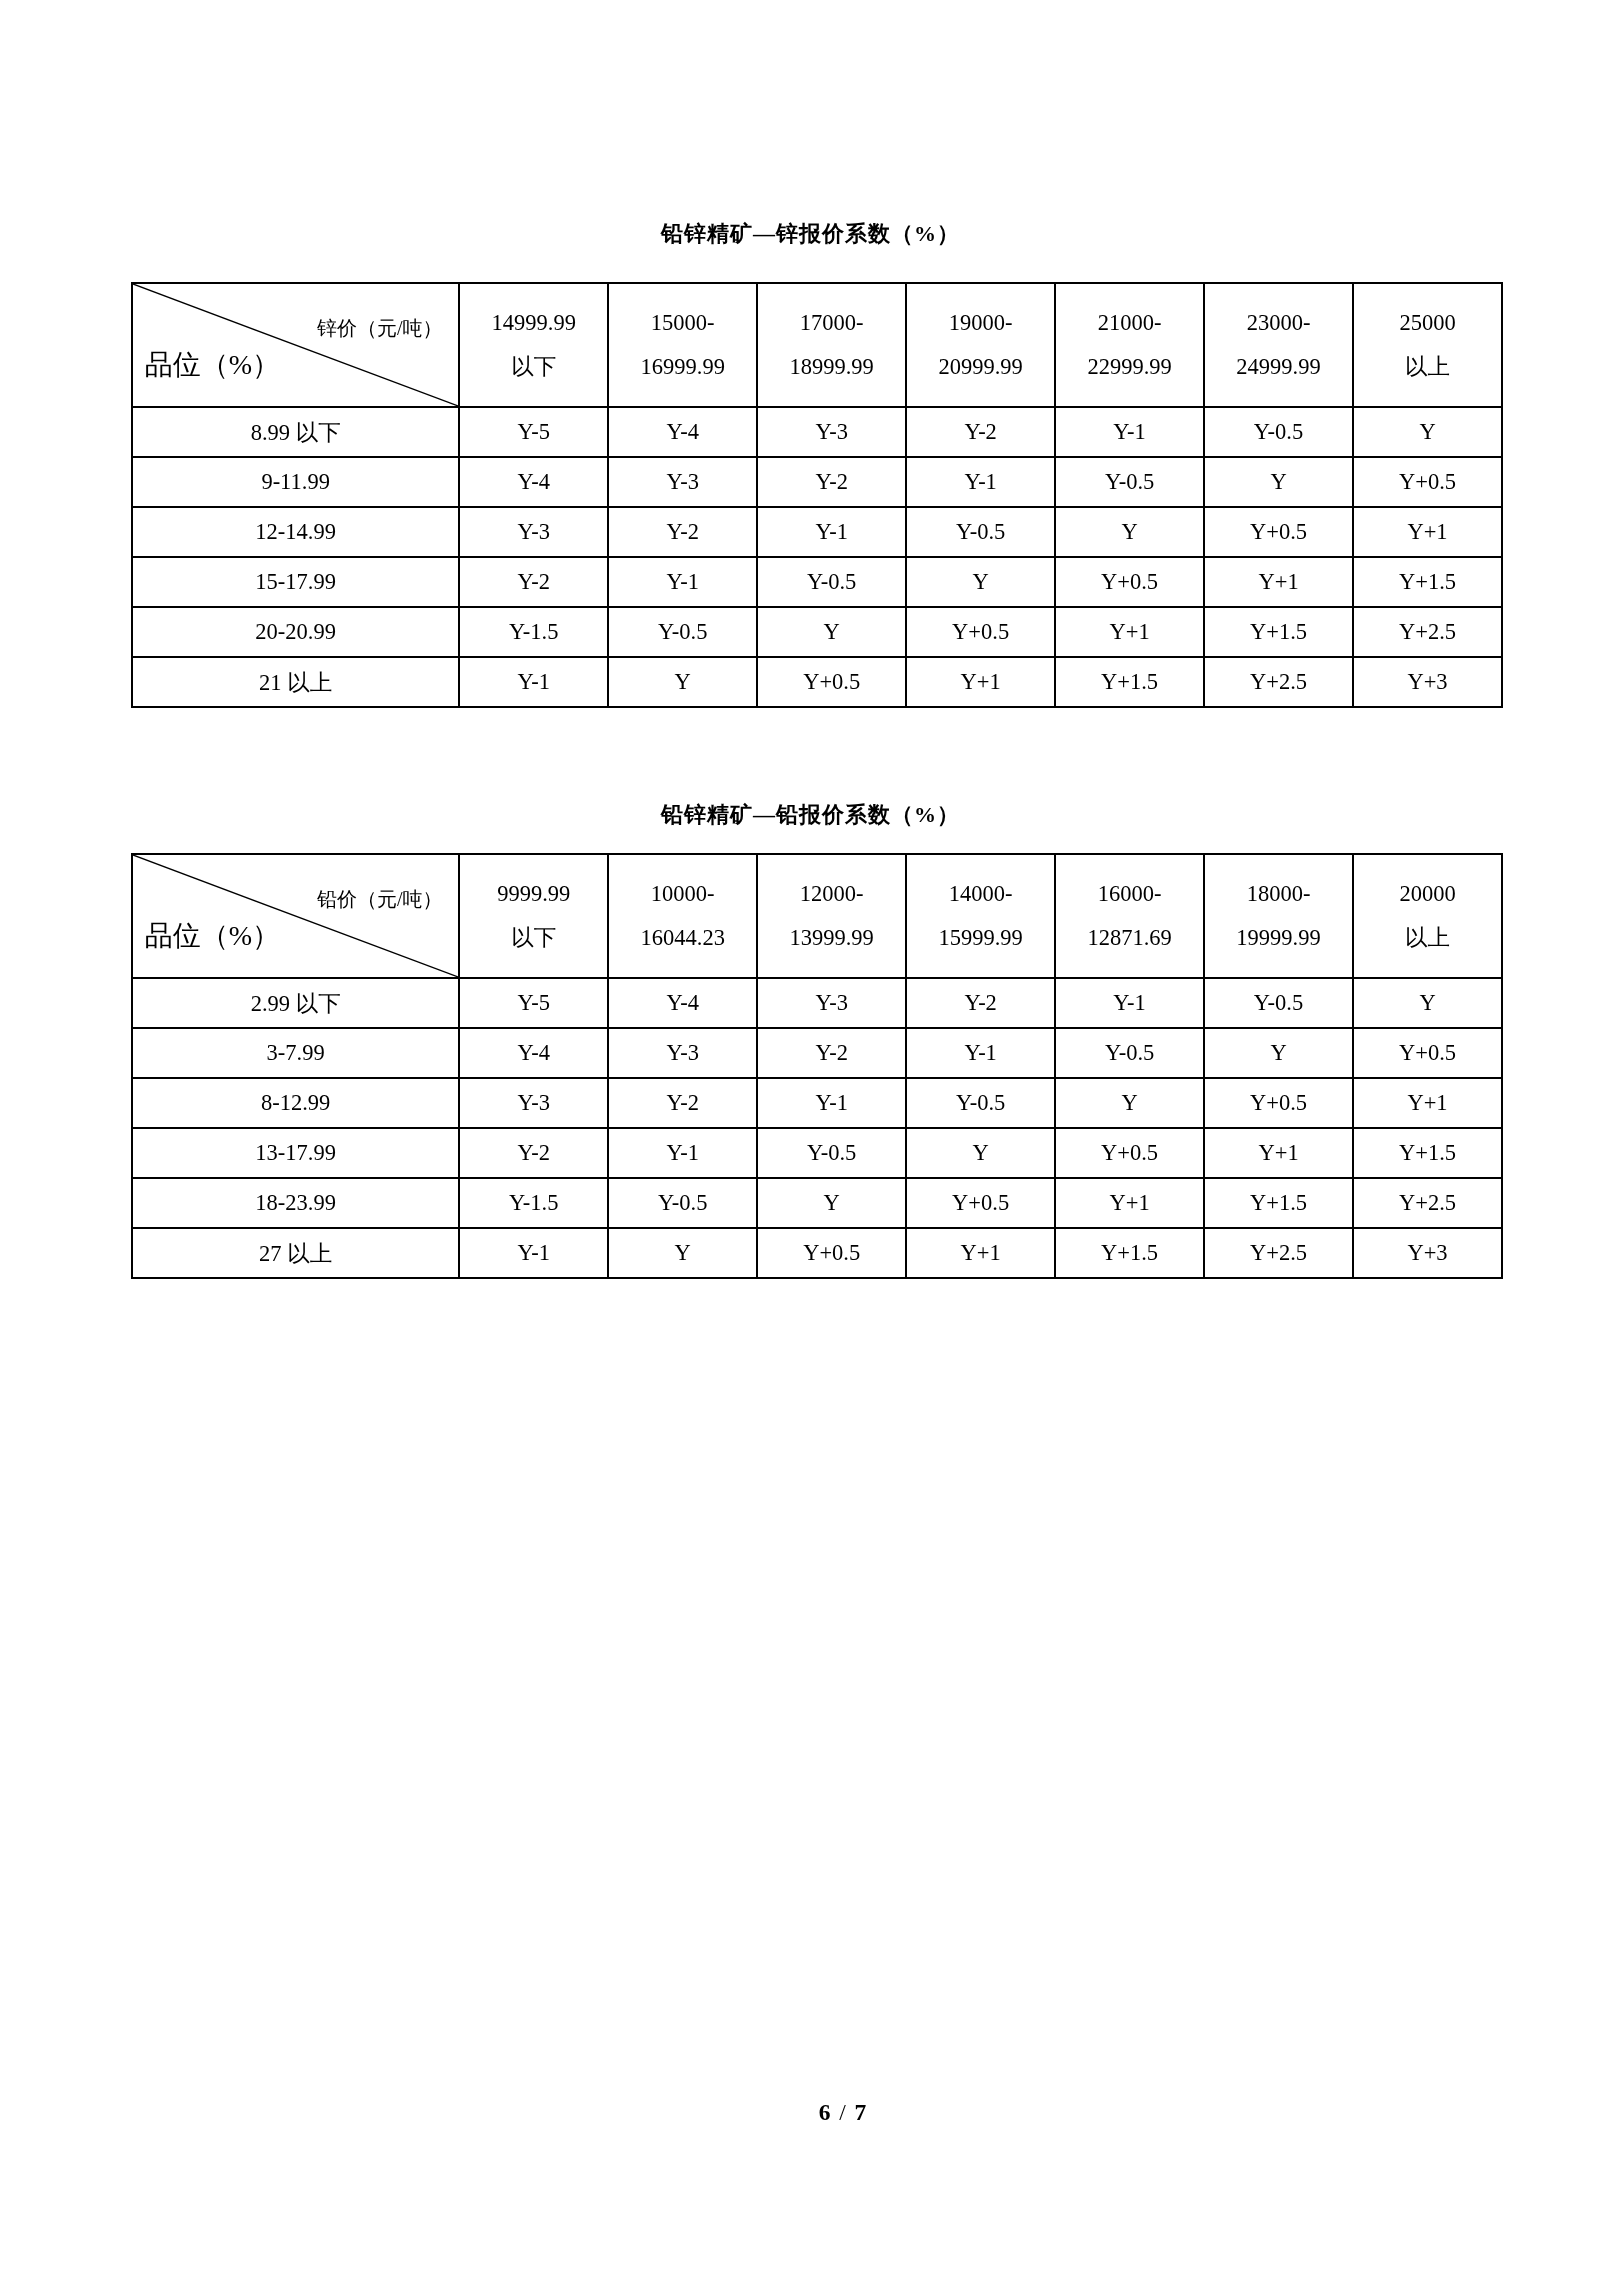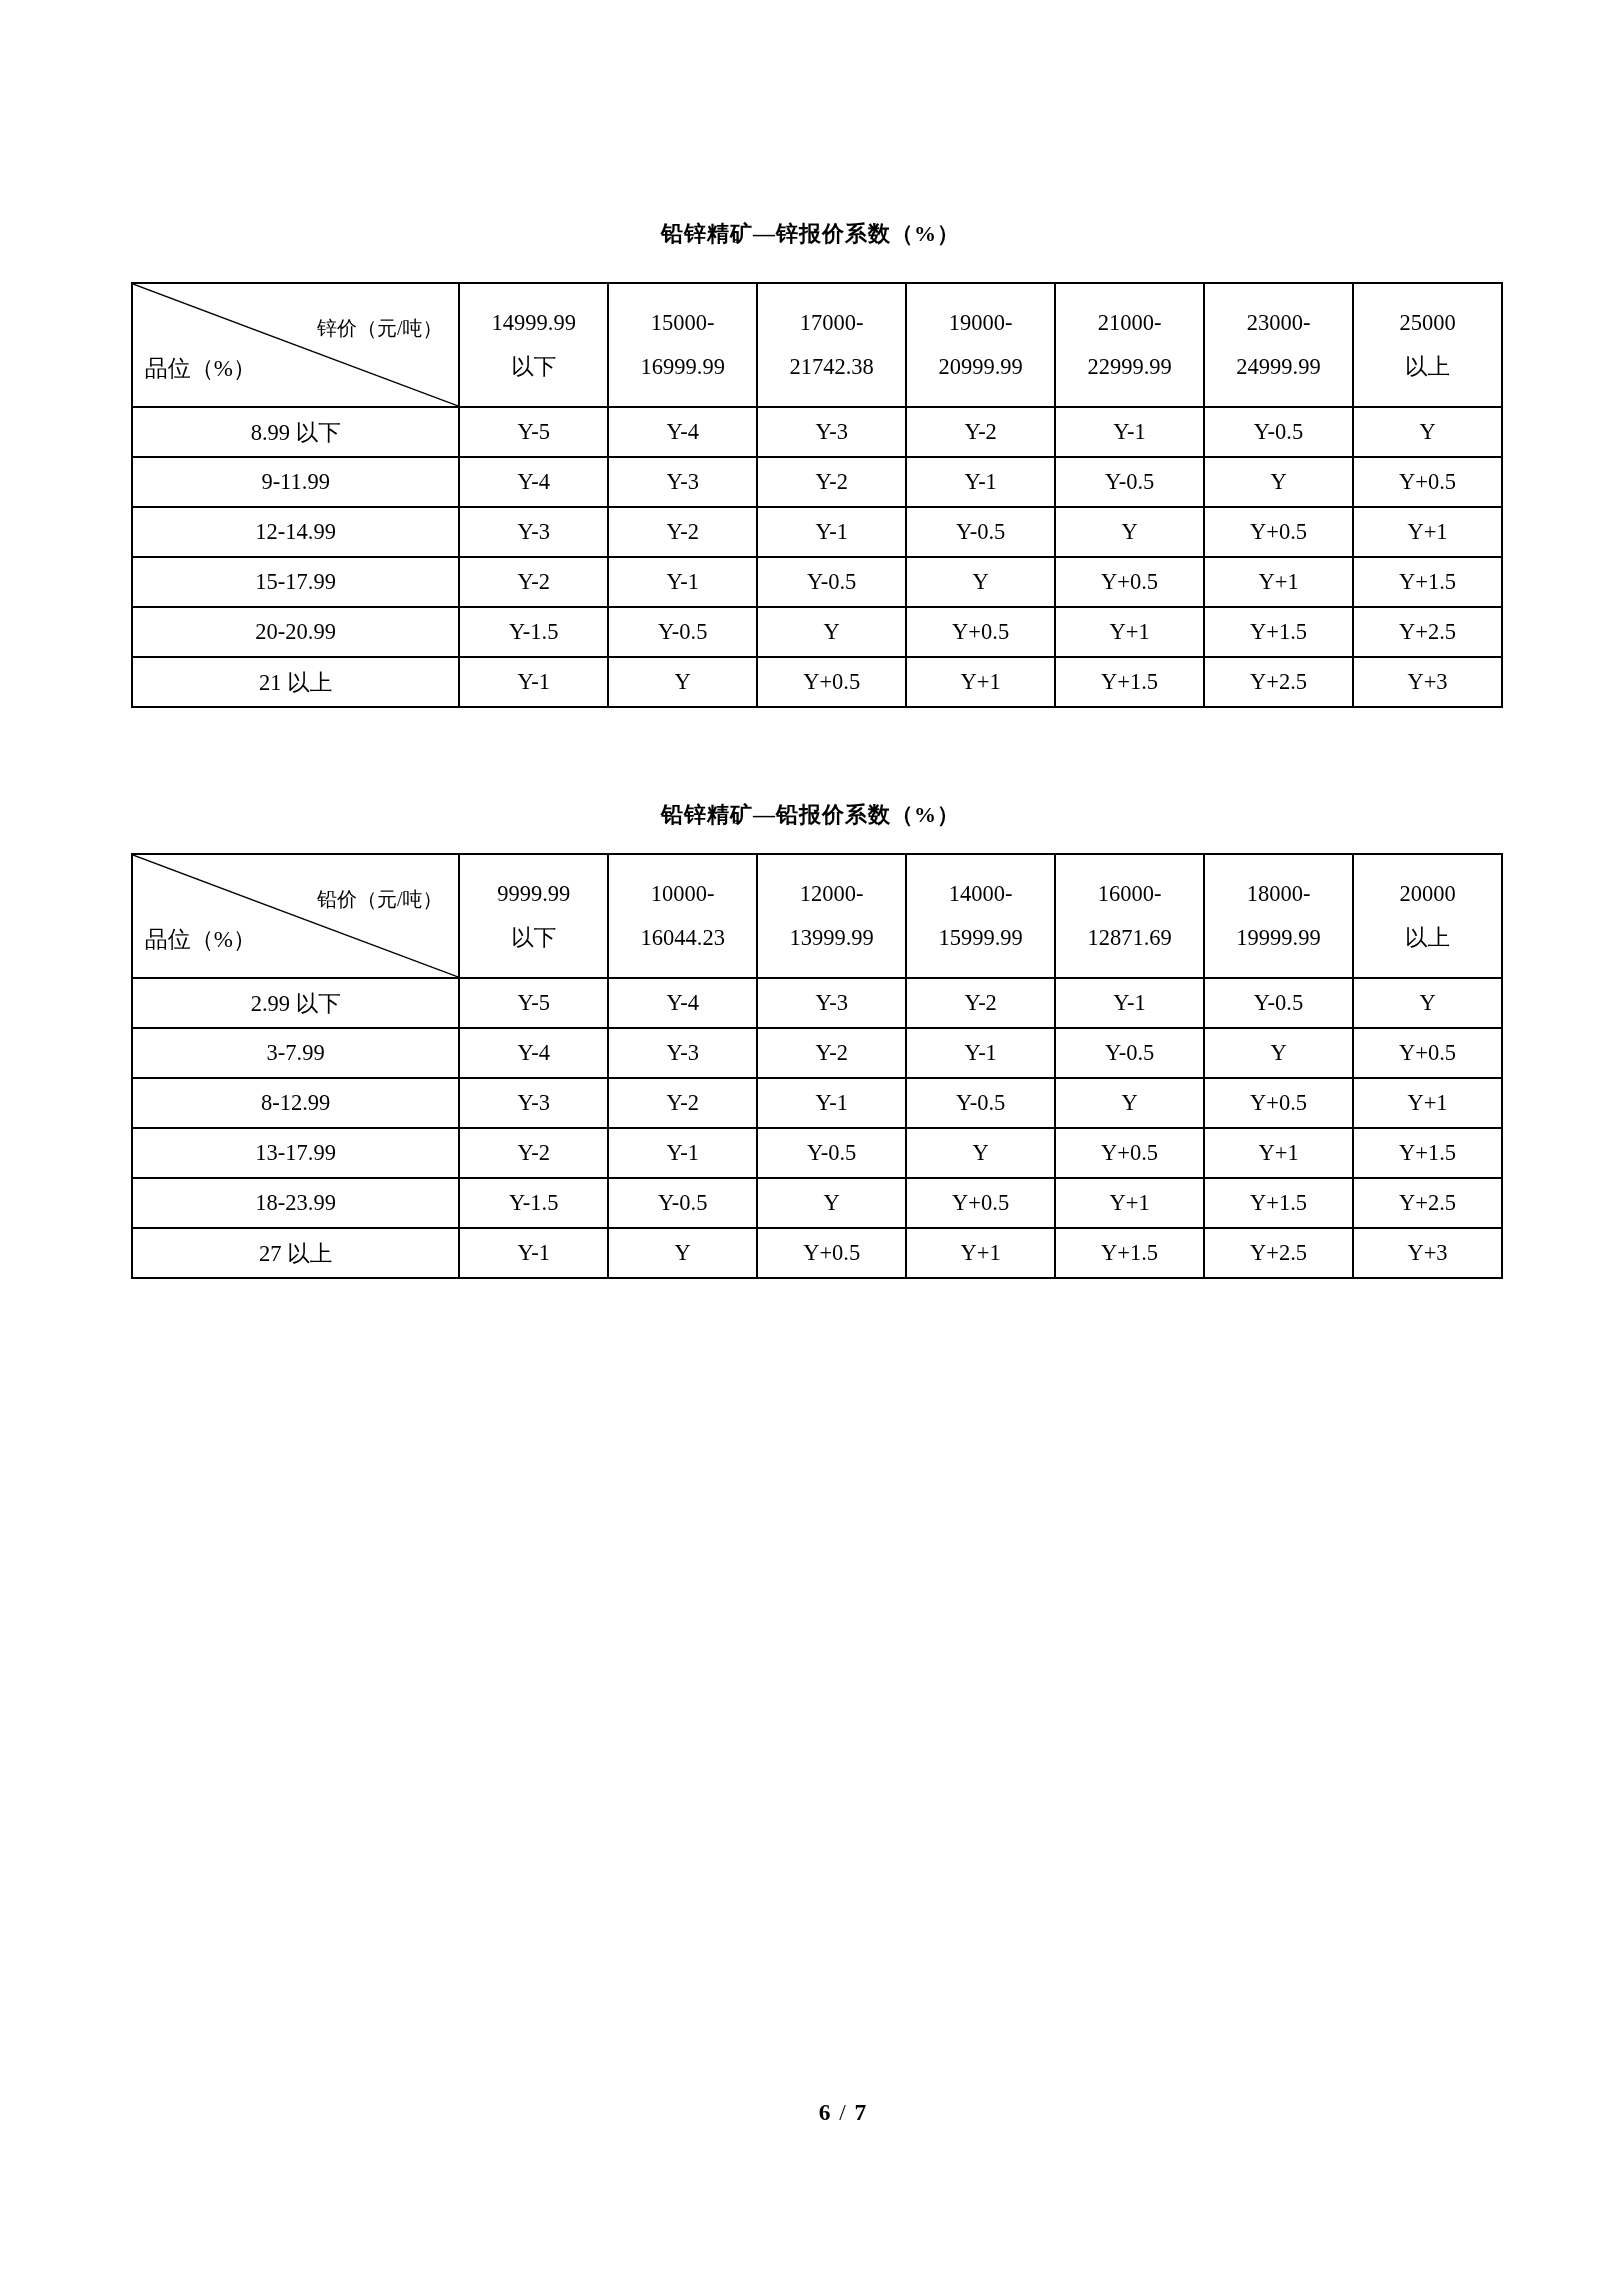--- a/index.html
+++ b/index.html
@@ -48,21 +48,21 @@
   th .l1, th .l2{line-height:44px;}
   td.corner{position:relative;padding:0;}
   svg.diag{position:absolute;top:0;left:0;width:100%;height:100%;display:block;}
   svg.diag line{stroke:#000;stroke-width:1.4;}
   .corner-top{
     position:absolute;top:31px;right:15.7px;
     font-size:20px;white-space:nowrap;
   }
   .corner-bot{
     position:absolute;bottom:21.6px;left:11.8px;
-    font-size:23px;white-space:nowrap;
+    font-size:28px;white-space:nowrap;
   }
   .page-footer{
     position:absolute;top:2099px;left:0;width:100%;
     text-align:center;
     font-size:23.5px;
     padding-left:32px;
   }
   .page-footer .num{font-weight:bold;}
   .page-footer .sep{font-weight:normal;padding:0 8.8px;}
 </style>
@@ -96,21 +96,21 @@
           <th>
             <div class="l1">14999.99</div>
             <div class="l2">以下</div>
           </th>
           <th>
             <div class="l1">15000-</div>
             <div class="l2">16999.99</div>
           </th>
           <th>
             <div class="l1">17000-</div>
-            <div class="l2">21742.38</div>
+            <div class="l2">18999.99</div>
           </th>
           <th>
             <div class="l1">19000-</div>
             <div class="l2">20999.99</div>
           </th>
           <th>
             <div class="l1">21000-</div>
             <div class="l2">22999.99</div>
           </th>
           <th>

